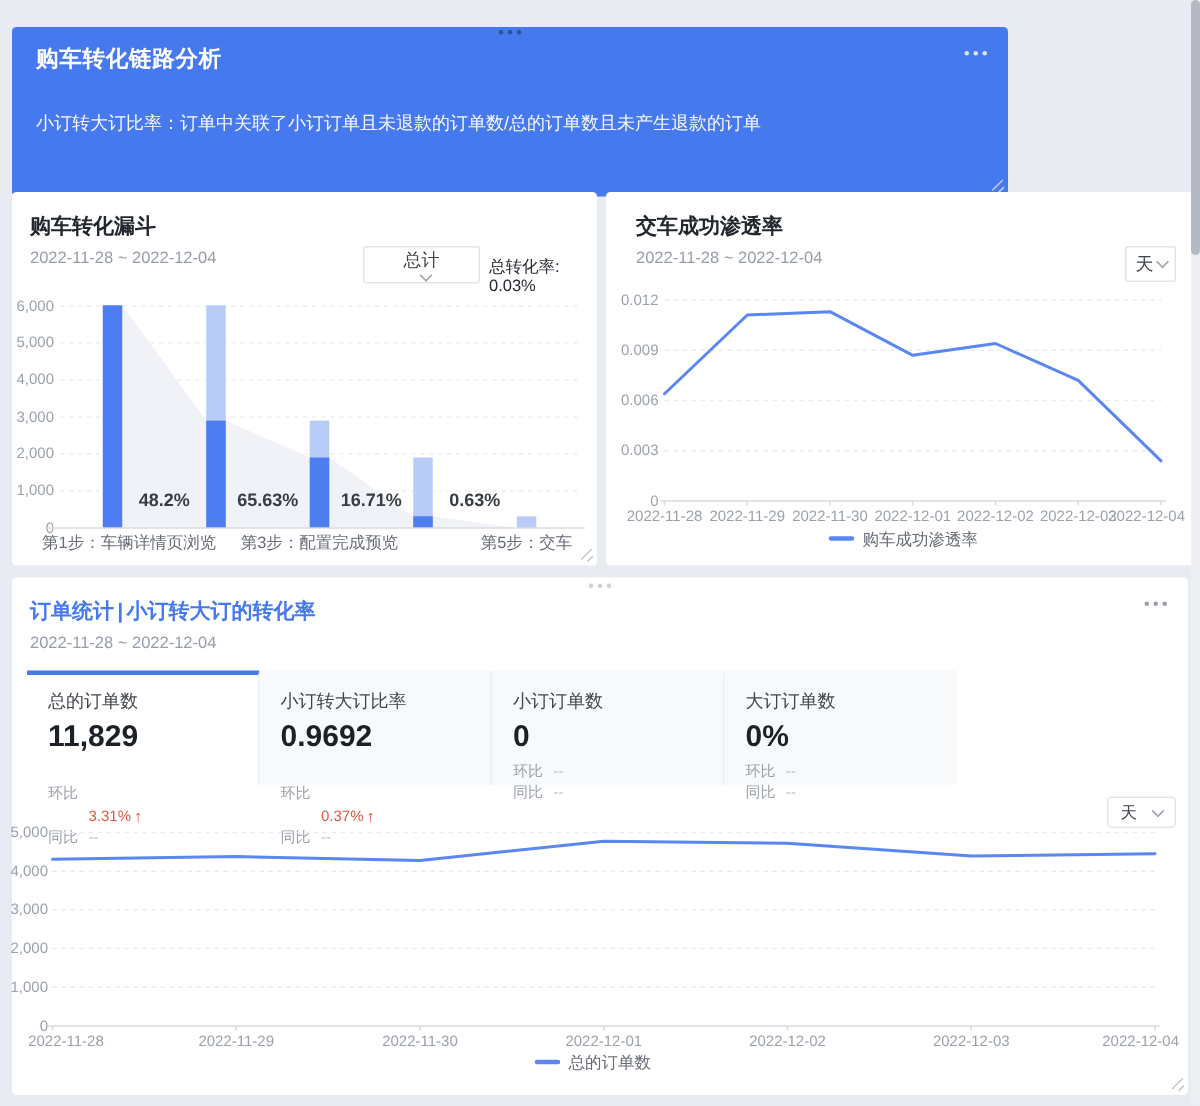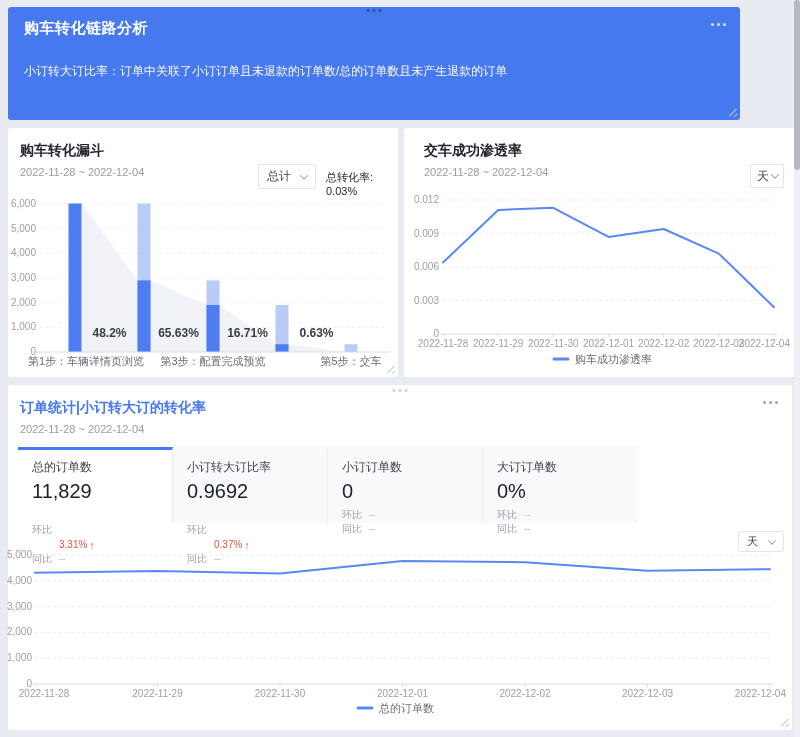--- a/index.html
+++ b/index.html
@@ -19,40 +19,40 @@
   .rz-light::before, .rz-light::after { background:rgba(255,255,255,.65); }
   .select { position:absolute; display:flex; align-items:center; justify-content:space-between;
     border:1px solid #e3e5e9; border-radius:2px; background:#fff; padding:0 8px;
     font-size:12px; color:#3f444b; cursor:pointer; }
   .chev { width:6px; height:6px; border-right:1.3px solid #9aa0a9; border-bottom:1.3px solid #9aa0a9;
     transform:rotate(45deg) translate(-1px,-1px); flex:0 0 auto; margin-left:6px; }
   .panel-title { position:absolute; left:20px; top:14px; font-size:14px; font-weight:bold; color:#22262e; }
   .panel-date  { position:absolute; left:20px; top:38px; font-size:11px; color:#979da7; }
 
   
-  .banner { position:absolute; left:8px; top:7px; width:732px; height:113px;
+  .banner { position:absolute; left:8px; top:18px; width:664px; height:113px;
     background:#4779ee; border-radius:3px; color:#fff; }
   .banner h1 { position:absolute; left:16px; top:12px; font-size:15px; font-weight:bold; letter-spacing:.5px; }
   .banner p  { position:absolute; left:16px; font-size:12px; color:rgba(255,255,255,.96); }
   .banner .d1 { top:38px; } .banner .d2 { top:56px; }
   .banner-drag { left:50%; top:2px; transform:translateX(-50%); color:rgba(22,37,72,.5); }
   .banner-more { right:14px; top:16px; color:rgba(255,255,255,.8); }
 
   
-  .orders-title { color:#4679ee; }
+  .orders-title { color:#4679ee;font-family:Liberation Mono, monospace; }
   .orders-drag { left:50%; top:4px; transform:translateX(-50%); color:#ccd1d9; }
   .orders-more { right:14px; top:16px; color:#9aa0a9; }
   .cards { position:absolute; left:10px; top:62px; width:620px; height:76px; display:flex;
     background:#f8f9fb; }
   .card { width:155px; height:100%; background:#f8f9fb; border-top:3px solid transparent;
     border-right:1px solid #e9ecf0; padding:9px 14px 0 14px; cursor:pointer; }
   .card:last-child { border-right:none; }
   .card.active { background:#fff; border-top-color:#4779ee; }
   .card .clabel { font-size:12px; color:#40454d; margin-bottom:4px; }
-  .card .cvalue { font-size:20px; font-weight:normal; color:#1c2128; margin-bottom:5px; }
+  .card .cvalue { font-size:20px; font-weight:bold; color:#1c2128; margin-bottom:5px; }
   .mrow { font-size:10px; line-height:14px; color:#9ba1aa; display:flex; align-items:center; }
   .mrow .mlabel { margin-right:7px; }
   .mrow .red { color:#e45542;margin-top:30px; }
   .mrow .muted { color:#b9bfc8; }
   .mrow .arrow { font-weight:bold; margin-left:2px; font-size:11px; }
 
   
   svg { overflow:visible; display:block; }
   .ax  { font-size:10px; fill:#9aa1ab; }
   .xl  { font-size:10px; fill:#9aa1ab; }
@@ -81,21 +81,21 @@
         <i></i>
       </div>
     <h1>购车转化链路分析</h1>
     <p class="d2">小订转大订比率：订单中关联了小订订单且未退款的订单数/总的订单数且未产生退款的订单</p>
     <div class="rz rz-light"></div>
   </section>
 
   <section class="panel" style="left:8px; top:128px; width:390px; height:249px;">
     <div class="panel-title" style="left:12px;">购车转化漏斗</div>
     <div class="panel-date" style="left:12px;">2022-11-28 ~ 2022-12-04</div>
-    <div class="select" style="left:250px; top:36px; width:58px; height:25px;">
+    <div class="select" style="left:234px; top:36px; width:78px; height:25px;flex-direction:column;">
       <span>总计</span>
       <span class="chev"></span>
     </div>
     <div style="position:absolute; left:318px; top:42px; font-size:11px; color:#272b31;">总转化率: 0.03%</div>
     <svg id="funnel-chart" width="382" height="180" viewBox="0 0 382 180" style="position:absolute; left:4px; top:64px;">
         <text x="24" y="163" text-anchor="end" class="ax">0</text>
         <line x1="28" y1="135.33333333333334" x2="376" y2="135.33333333333334" stroke="#eef0f3" stroke-width="1" stroke-dasharray="3 3"></line>
         <text x="24" y="138.33333333333334" text-anchor="end" class="ax">1,000</text>
         <line x1="28" y1="110.66666666666666" x2="376" y2="110.66666666666666" stroke="#eef0f3" stroke-width="1" stroke-dasharray="3 3"></line>
         <text x="24" y="113.66666666666666" text-anchor="end" class="ax">2,000</text>

